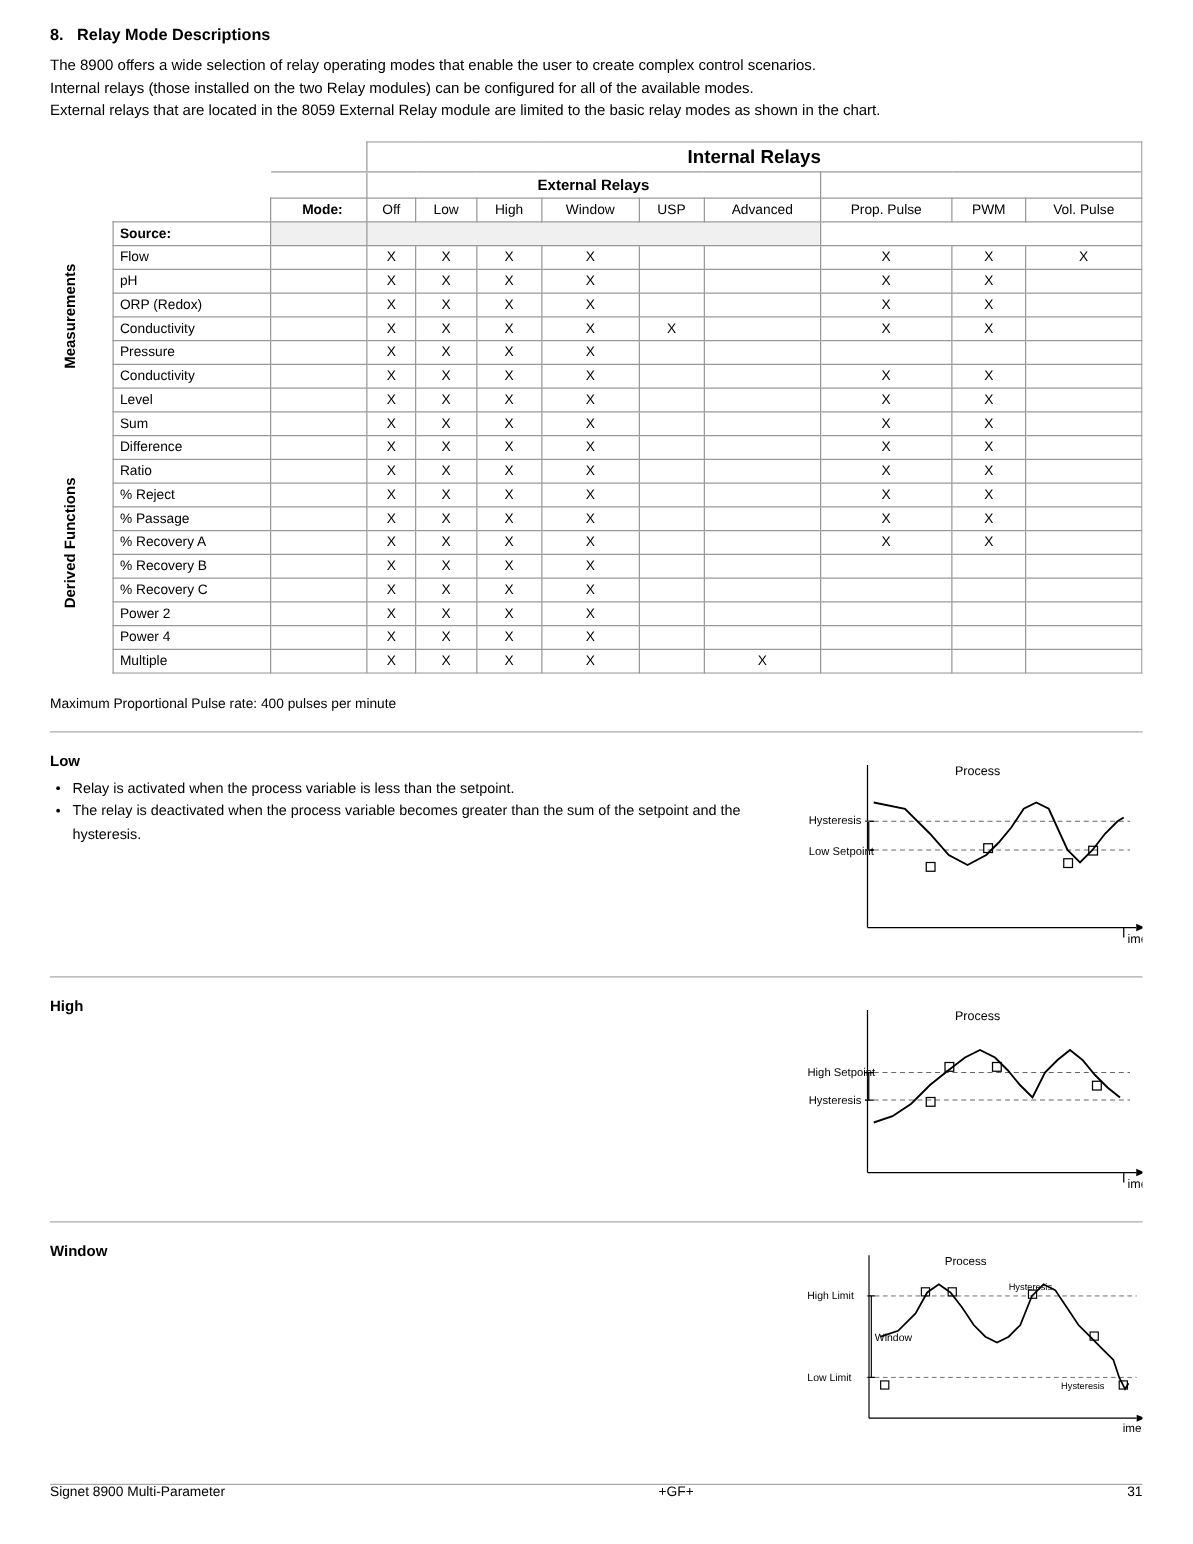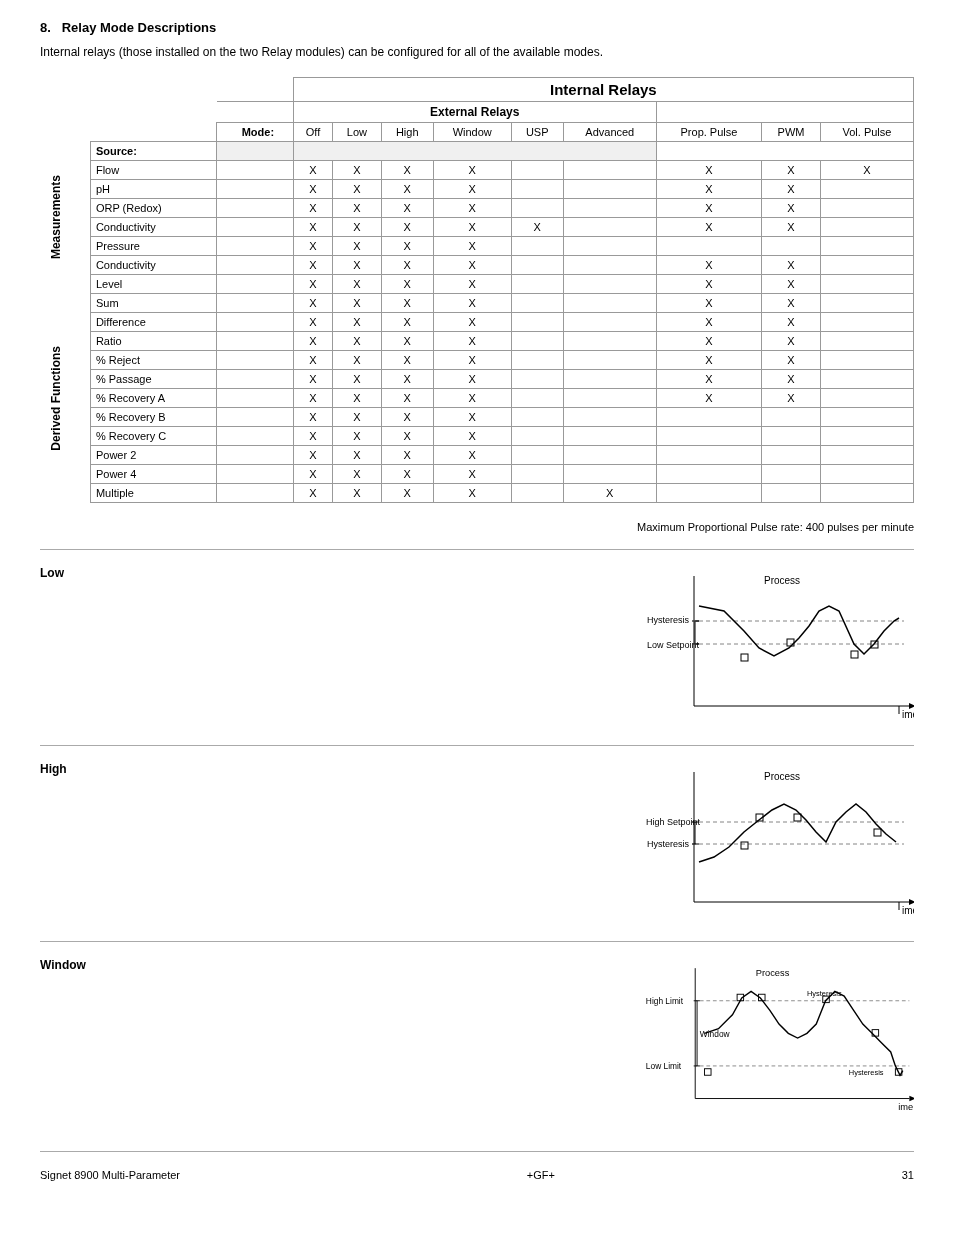--- a/index.html
+++ b/index.html
@@ -71,21 +71,20 @@
     .source-bold {
       font-weight: bold;
       margin-top: 41px;
     }
     .mode-bold {
       font-weight: bold;
     }
 
     
     .pulse-note {
-      text-align: right;
       font-size: 11px;
       margin-top: 18px;
       margin-bottom: 16px;
     }
 
     
     .divider {
       border: none;
       border-top: 1px solid #aaa;
       margin: 16px 0;
@@ -125,34 +124,36 @@
     }
 
     
     .page-footer {
       display: flex;
       justify-content: space-between;
       align-items: center;
       margin-top: 30px;
       font-size: 11px;
       border-top: 1px solid #aaa;
-      padding-top: 17px;
+      padding-top: 0;
     }
   </style>
 </head>
 <body>
 
 <div class="section-title">
   <span>8.</span>
   &nbsp;
   <span>Relay Mode Descriptions</span>
 </div>
 
 <div class="intro-text">
+  <div>The 8900 offers a wide selection of relay operating modes that enable the user to create complex control scenarios.</div>
   <div>Internal relays (those installed on the two Relay modules) can be configured for all of the available modes.</div>
+  <div>External relays that are located in the 8059 External Relay module are limited to the basic relay modes as shown in the chart.</div>
 </div>
 
 <div class="relay-table-wrapper">
   <table class="relay-table">
     <thead>
       <tr>
         <td class="no-border" colspan="2" rowspan="3" style="border:none;"></td>
         <td class="no-border" style="border:none;border-bottom:1px solid #999;"></td>
         <td class="internal-relays-header no-border" colspan="9" style="border:1px solid #999; border-bottom:none; text-align:center; background:#fff;">Internal Relays</td>
       </tr>
@@ -425,20 +426,24 @@
   </table>
 </div>
 
 <div class="pulse-note">Maximum Proportional Pulse rate: 400 pulses per minute</div>
 
 <hr class="divider">
 
 <div class="desc-section">
   <div class="desc-text">
     <div class="desc-title">Low</div>
+    <ul>
+      <li>Relay is activated when the process variable is less than the setpoint.</li>
+      <li>The relay is deactivated when the process variable becomes greater than the sum of the setpoint and the hysteresis.</li>
+    </ul>
   </div>
   <div class="desc-diagram">
     
     <svg class="diagram" viewBox="0 0 270 160">
 
       <line x1="50" y1="10" x2="50" y2="140" stroke="#000" stroke-width="1"></line>
       <line x1="50" y1="140" x2="265" y2="140" stroke="#000" stroke-width="1"></line>
 
       <polygon points="265,137 265,143 272,140" fill="#000"></polygon>
 

